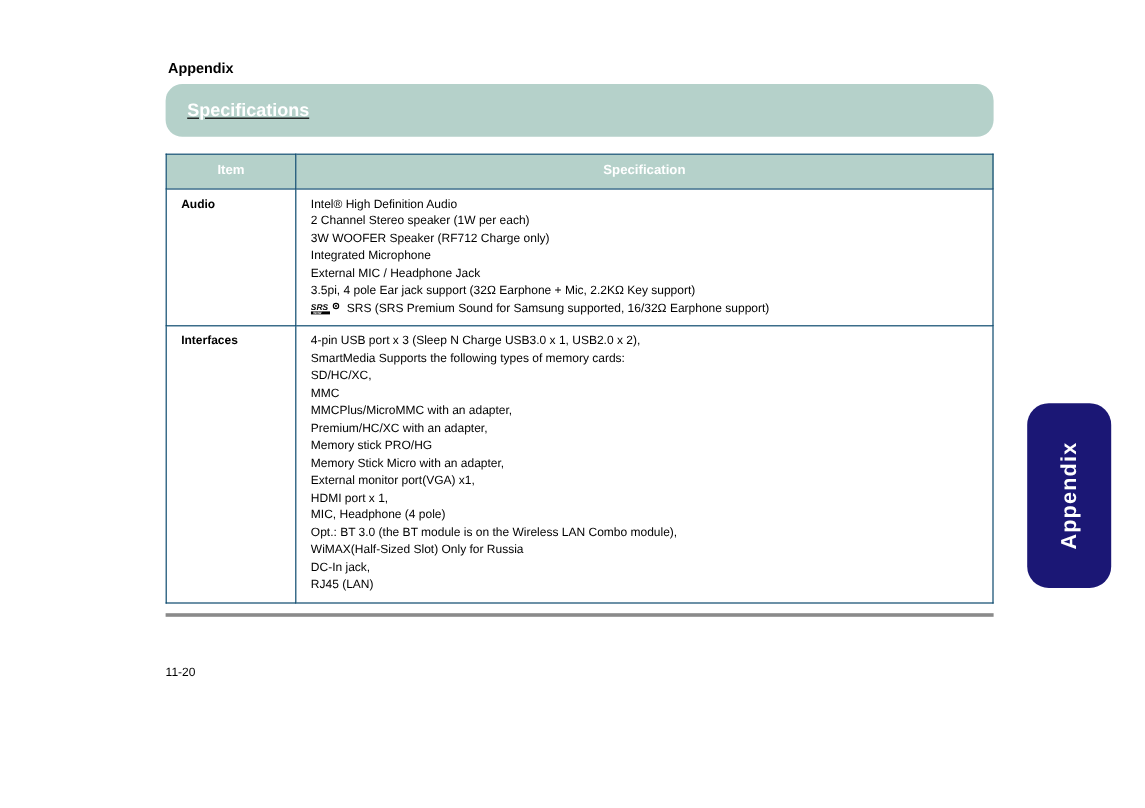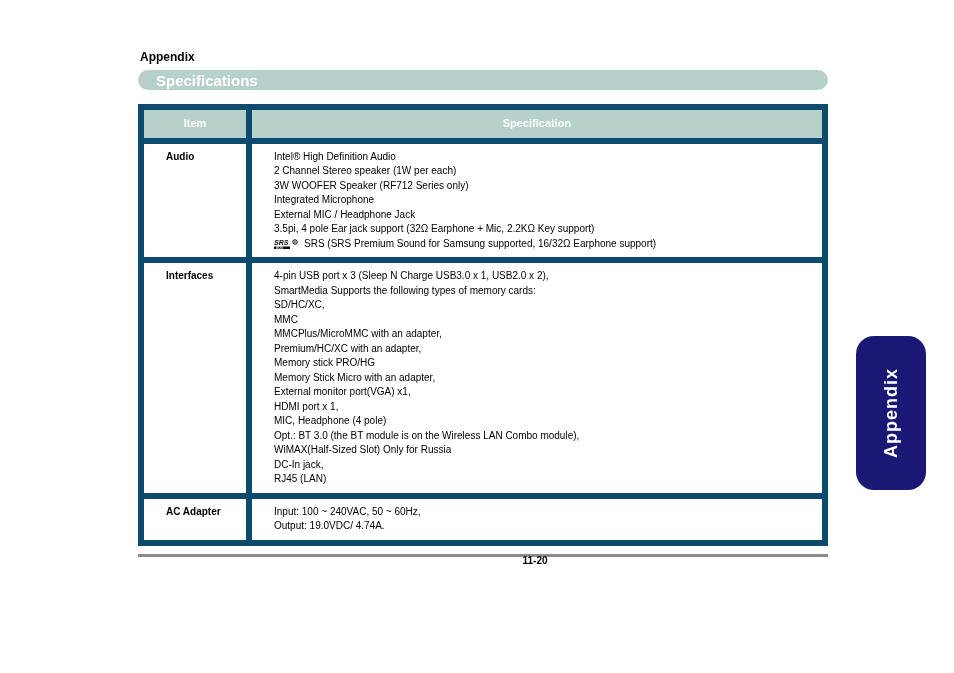--- a/index.html
+++ b/index.html
@@ -20,41 +20,42 @@
   .page-top-label {
     font-size: 12px;
     font-weight: bold;
     color: #000;
     margin-bottom: 6px;
     margin-left: 2px;
   }
   .section-banner {
     background: #b5d1ca;
     border-radius: 14px;
-    height: 20px;
+    height: 44px;
     display: flex;
     align-items: center;
     padding-left: 18px;
     margin-bottom: 14px;
+    text-decoration: underline;
   }
   .section-banner-title {
     font-size: 15px;
     font-weight: bold;
     color: #fff;
   }
   table.spec {
     border-collapse: collapse;
     width: 100%;
     table-layout: fixed;
   }
   table.spec th, table.spec td {
-    border: 6px solid #0c4a6e;
+    border: 1px solid #0c4a6e;
     font-size: 10px;
     line-height: 1.45;
-    padding: 6px 22px;
+    padding: 6px 12px;
     vertical-align: top;
   }
   table.spec th {
     background: #b5d1ca;
     color: #fff;
     font-weight: bold;
     text-align: center;
     font-size: 11px;
   }
   table.spec td.item {
@@ -70,24 +71,23 @@
   .bottom-bar {
     margin-top: 8px;
     height: 3px;
     background: #8a8a8a;
   }
   .page-number {
     position: absolute;
     left: 138px;
     top: 555px;
     width: 794px;
-    text-align: center;
+    text-align: left;
     font-size: 10px;
     color: #000;
-    font-weight: bold;
   }
   .side-tab {
     position: absolute;
     right: 28px;
     top: 336px;
     width: 70px;
     height: 154px;
     background: #1b1775;
     border-radius: 18px;
     color: #fff;
@@ -122,21 +122,21 @@
         <th>Item</th>
         <th>Specification</th>
       </tr>
     </thead>
     <tbody id="spec-body">
         <tr>
           <td class="item">Audio</td>
           <td>
             <div>Intel® High Definition Audio</div>
             <div>2 Channel Stereo speaker (1W per each)</div>
-            <div>3W WOOFER Speaker (RF712 Series only)</div>
+            <div>3W WOOFER Speaker (RF712 Charge only)</div>
             <div>Integrated Microphone</div>
             <div>External MIC / Headphone Jack</div>
             <div>3.5pi, 4 pole Ear jack support (32Ω Earphone + Mic, 2.2KΩ Key support)</div>
             <div><span class="srs-mark"><svg width="26" height="12" viewBox="0 0 26 12" xmlns="http://www.w3.org/2000/svg">
                   <text x="0" y="7" font-family="Arial" font-size="7" font-weight="bold" font-style="italic" fill="#000">SRS</text>
                   <circle cx="21" cy="4" r="2.2" fill="none" stroke="#000" stroke-width="1"></circle>
                   <circle cx="21" cy="4" r="0.8" fill="#000"></circle>
                   <rect x="0" y="8.5" width="16" height="2.5" fill="#000"></rect>
                   <text x="2" y="10.6" font-family="Arial" font-size="2.6" font-weight="bold" fill="#fff">WOW</text>
                 </svg></span>SRS (SRS Premium Sound for Samsung supported, 16/32Ω Earphone support)</div>
@@ -155,27 +155,20 @@
             <div>Memory Stick Micro with an adapter,</div>
             <div>External monitor port(VGA) x1,</div>
             <div>HDMI port x 1,</div>
             <div>MIC, Headphone (4 pole)</div>
             <div>Opt.: BT 3.0 (the BT module is on the Wireless LAN Combo module),</div>
             <div>WiMAX(Half-Sized Slot) Only for Russia</div>
             <div>DC-In jack,</div>
             <div>RJ45 (LAN)</div>
           </td>
         </tr>
-        <tr>
-          <td class="item">AC Adapter</td>
-          <td>
-            <div>Input: 100 ~ 240VAC, 50 ~ 60Hz,</div>
-            <div>Output: 19.0VDC/ 4.74A.</div>
-          </td>
-        </tr>
       </tbody>
   </table>
 
   <div class="bottom-bar"></div>
 </div>
 
 <div class="page-number">11-20</div>
 
 <div class="side-tab">Appendix</div>
 

